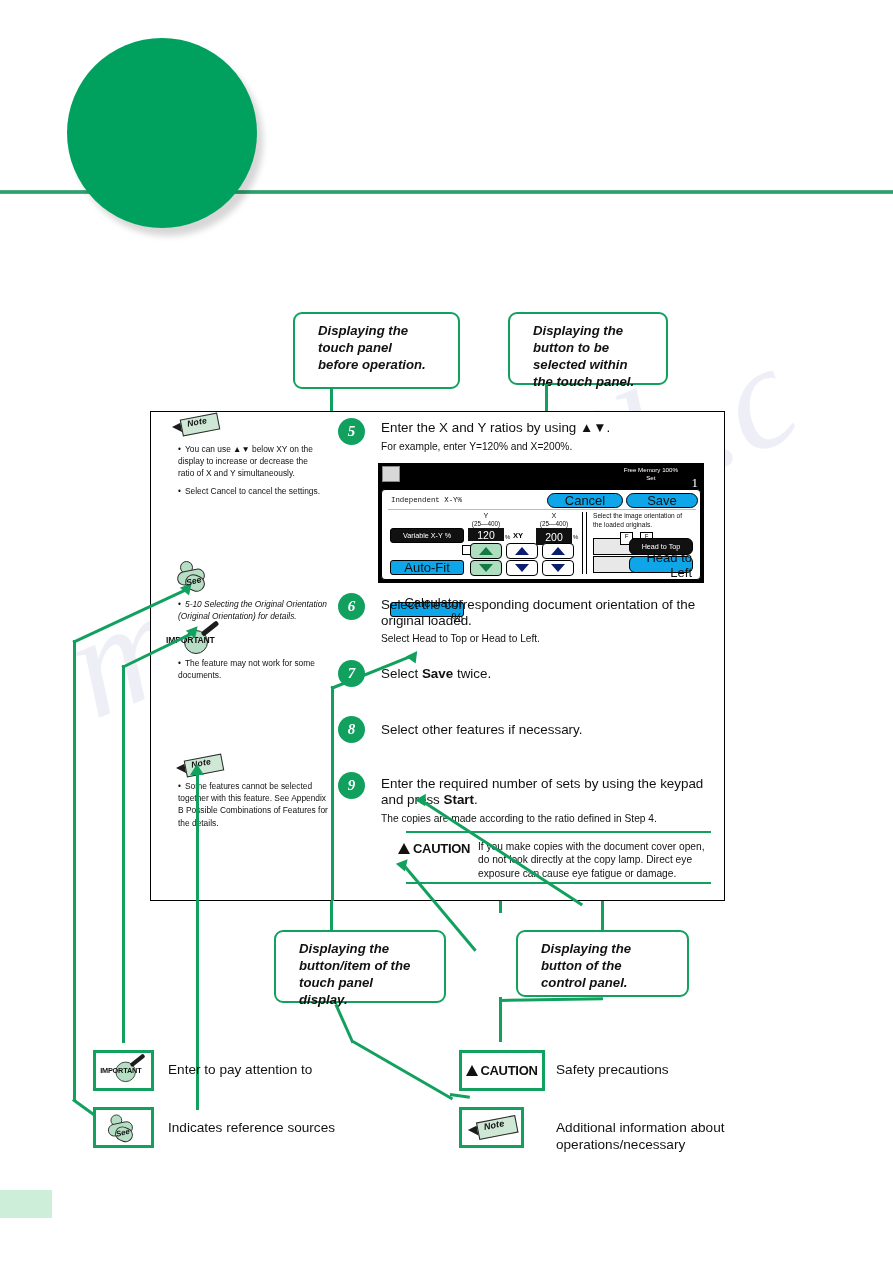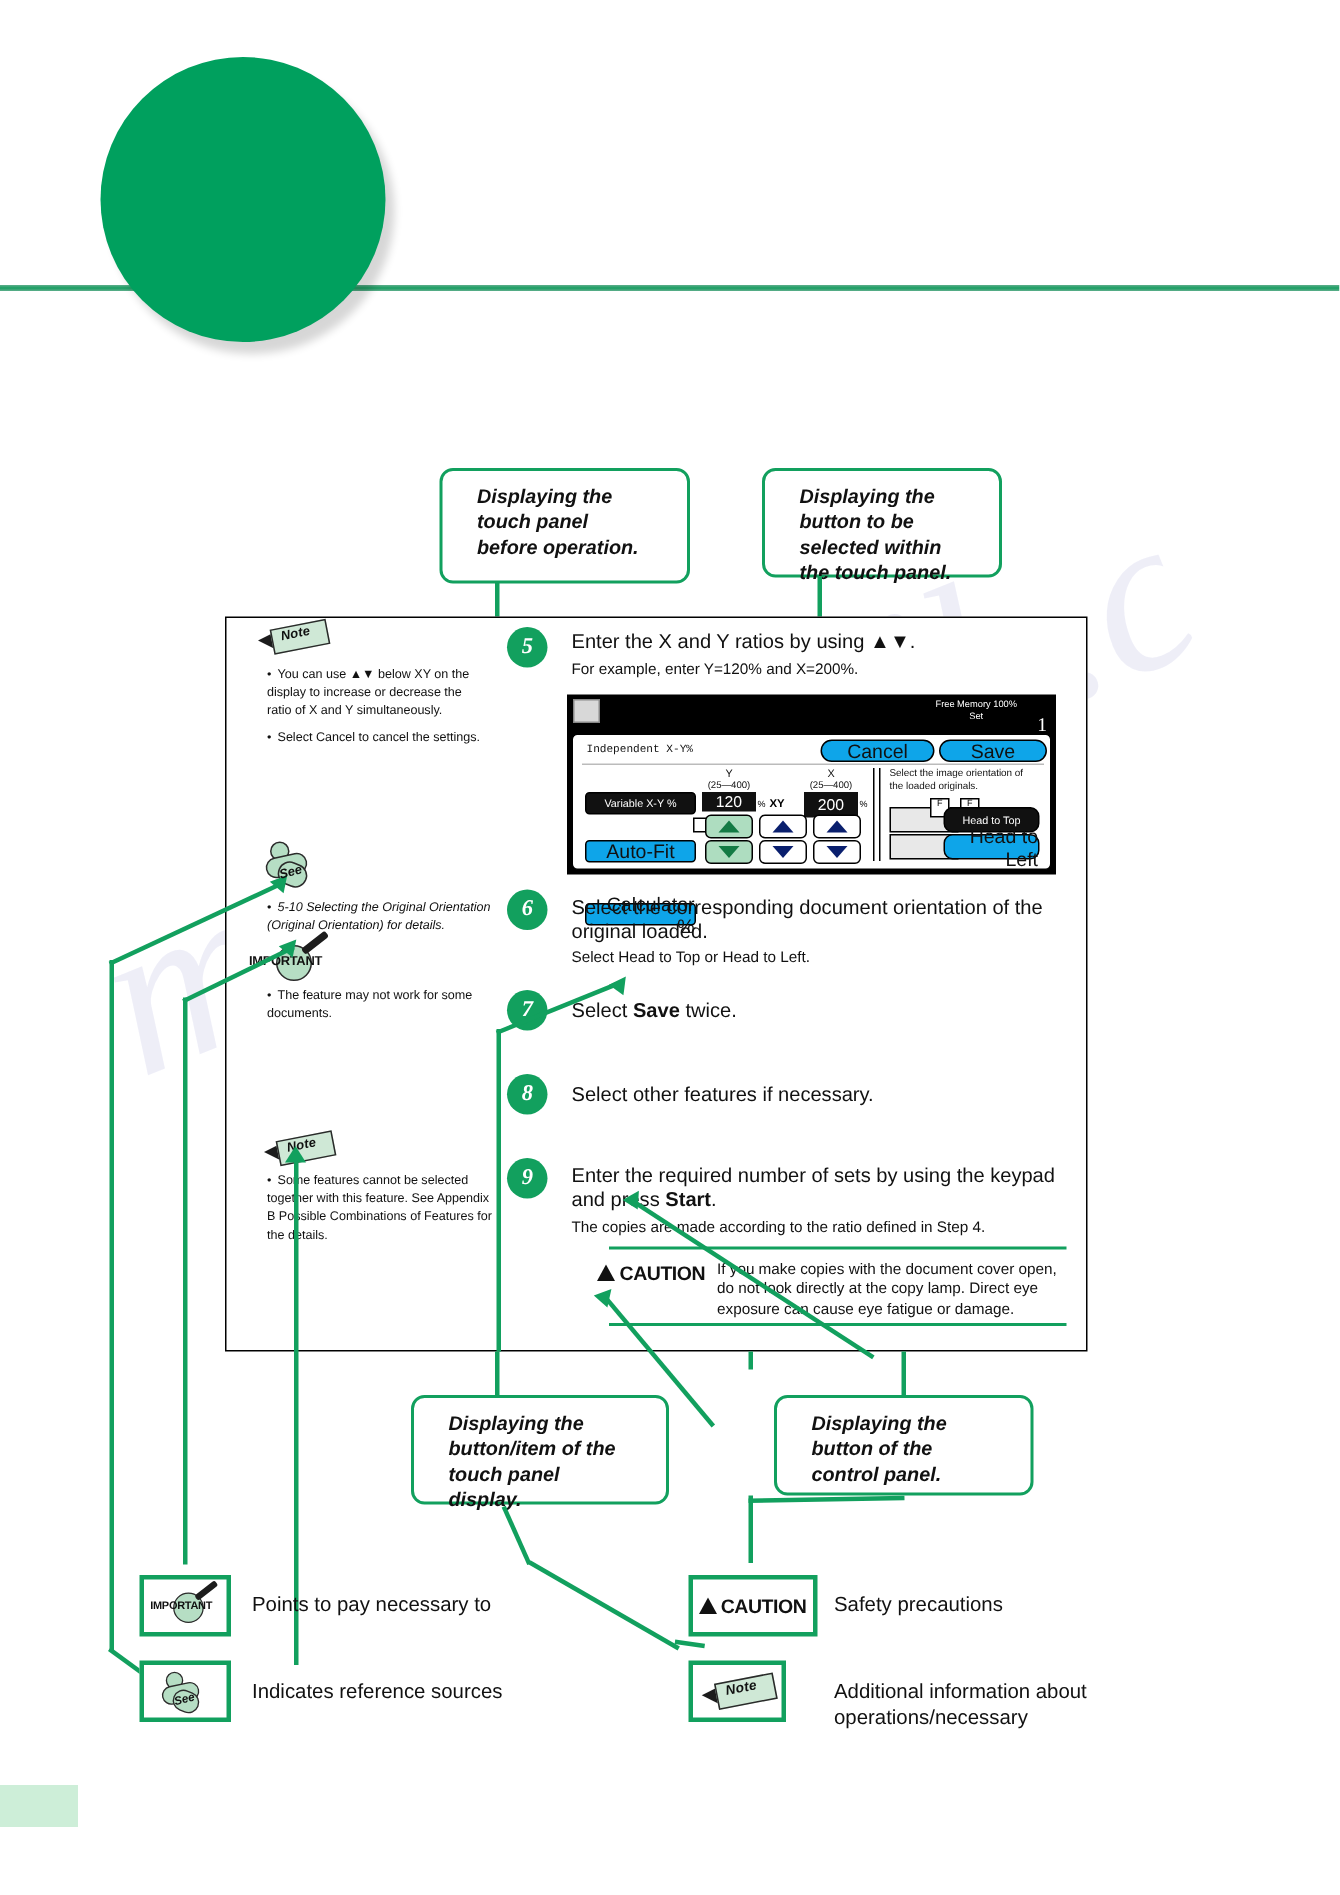--- a/index.html
+++ b/index.html
@@ -338,21 +338,21 @@
 <div class="abs ln lnv" style="left:196px;top:770px;height:340px;"></div>
 <div class="abs arw arw-up" style="left:190px;top:764px;"></div>
 
 <div class="abs legend-box" style="left:93px;top:1050px;width:61px;height:41px;">
   <div class="imp-ico" style="transform:scale(.85);">
       <div class="ball"></div>
       <div class="hand"></div>
     <div class="lbl">IMPORTANT</div>
     </div>
 </div>
-<div class="abs legend-text" style="left:168px;top:1062px;width:230px;">Points to pay necessary to</div>
+<div class="abs legend-text" style="left:168px;top:1062px;width:230px;">Enter to pay attention to</div>
 
 <div class="abs legend-box" style="left:93px;top:1107px;width:61px;height:41px;">
   <div class="see-ico" style="transform:scale(.9);">
       <div class="k1"></div>
       <div class="k2"></div>
       <div class="k3"></div>
     <div class="lbl">See</div>
     </div>
 </div>
 <div class="abs legend-text" style="left:168px;top:1120px;width:240px;">Indicates reference sources</div>

